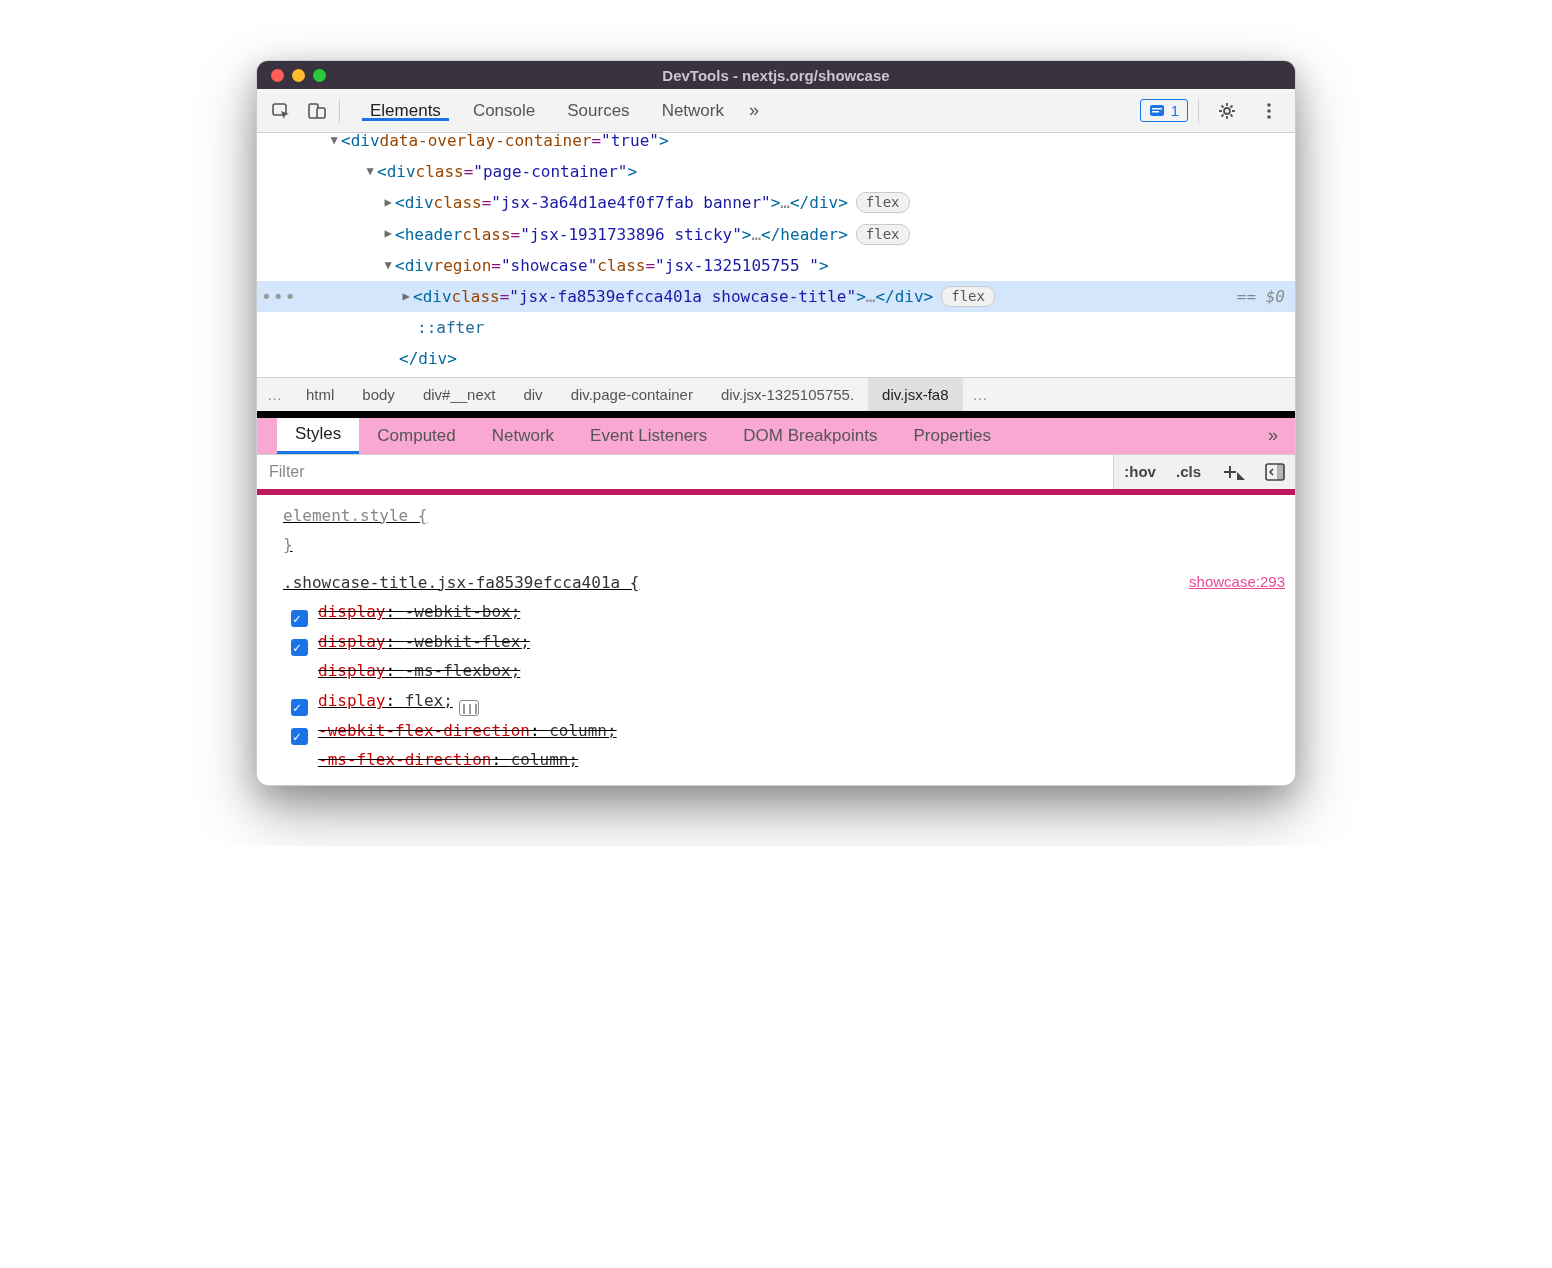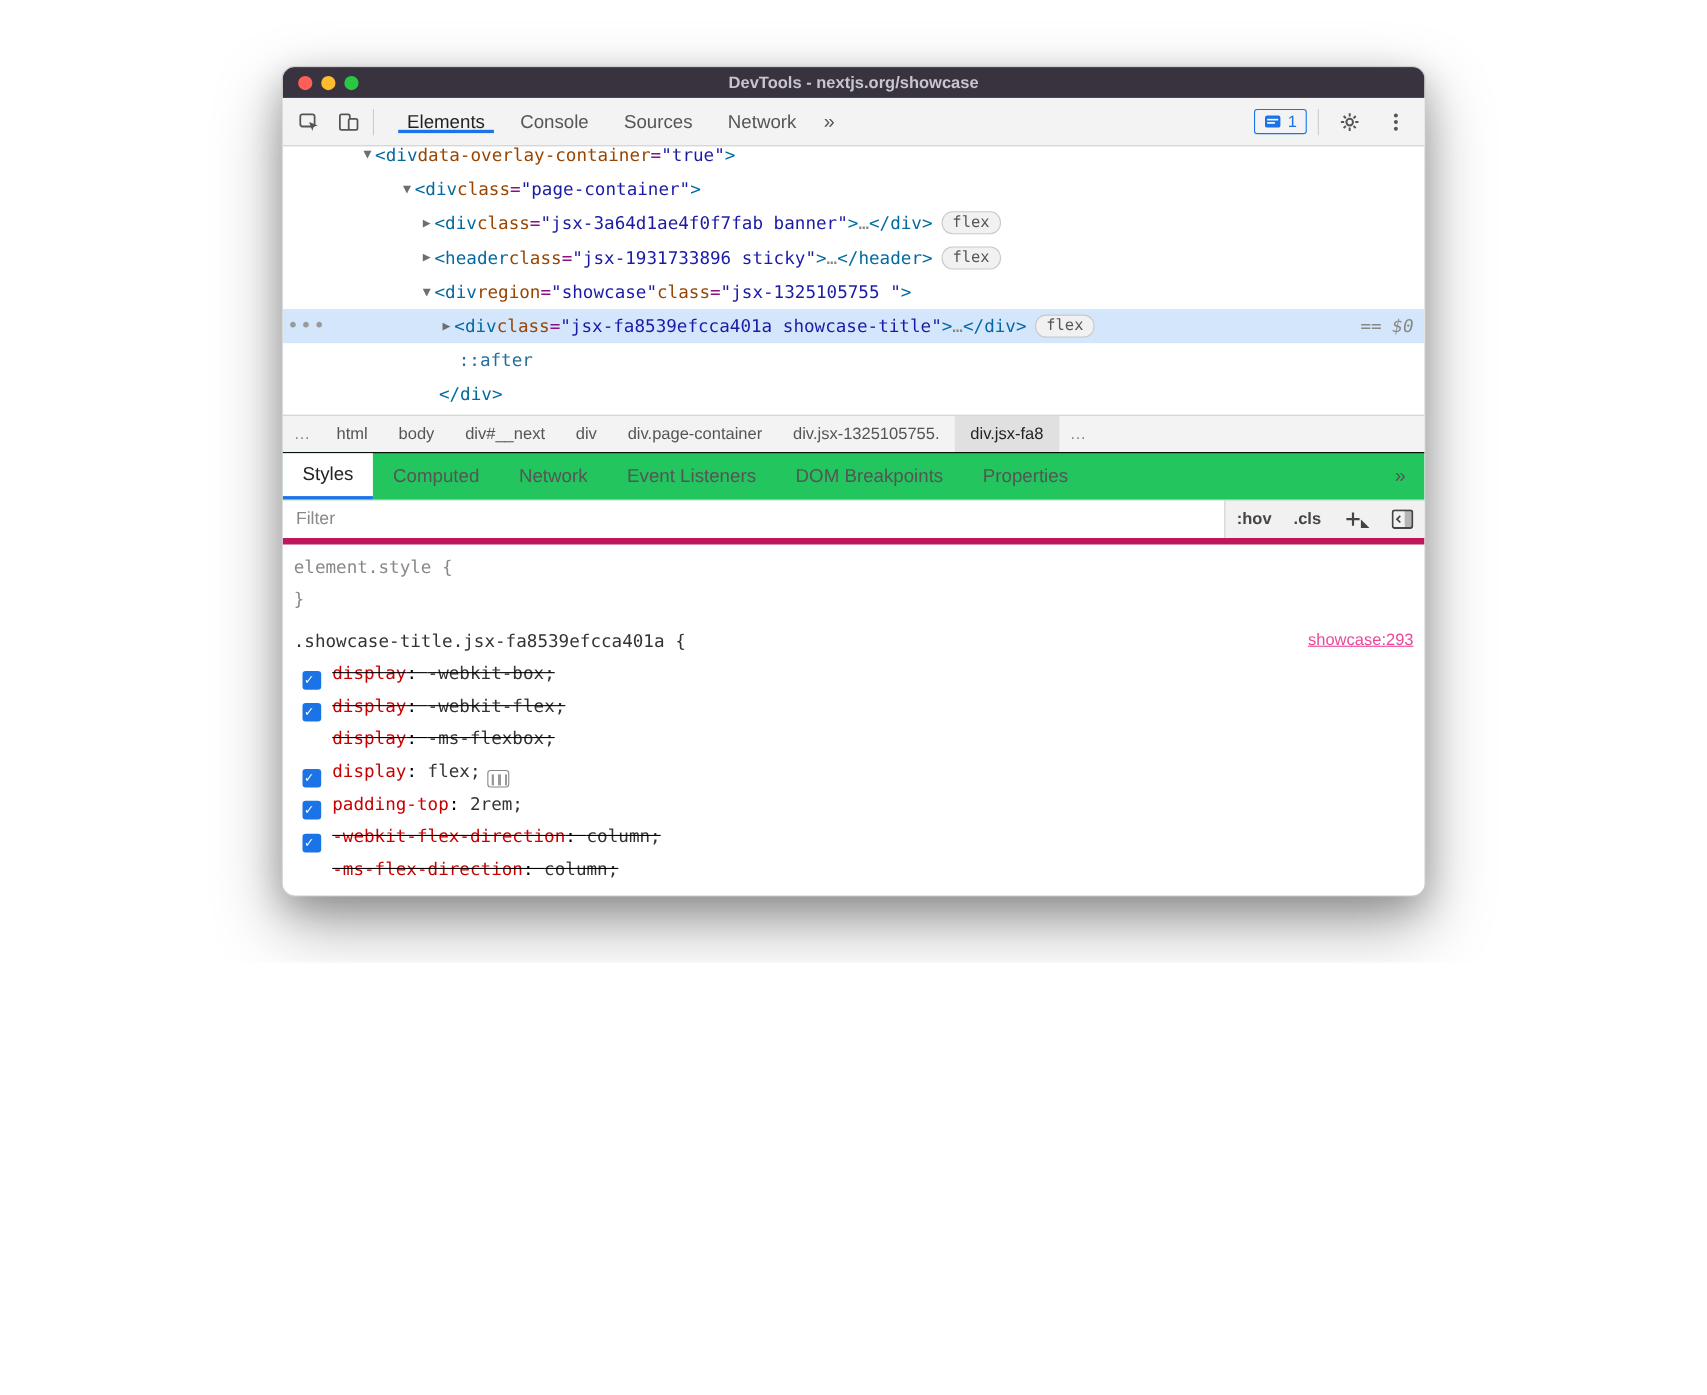--- a/index.html
+++ b/index.html
@@ -38,31 +38,31 @@
 .badge { display: inline-block; background: #f1f1f1; border: 1px solid #c9c9c9; border-radius: 10px; padding: 0 9px; font-size: 14px; color: #555; margin-left: 8px; vertical-align: 1px; line-height: 19px; }
 .sel-overlay { position: absolute; right: 10px; color: #888; font-style: italic; font-size: 16px; }
 .sel-overlay .dollar { font-family: Menlo, monospace; }
 .row-dots { position: absolute; left: 4px; color: #999; font-size: 18px; letter-spacing: 1px; }
 
 .crumbs { display: flex; align-items: center; height: 34px; background: #f3f3f3; border-top: 1px solid #d0d0d0; font-size: 15px; color: #555; overflow: hidden; }
 .crumb { padding: 0 14px; cursor: pointer; white-space: nowrap; height: 100%; display: flex; align-items: center; }
 .crumb.sel { background: #e0e0e0; color: #222; }
 .crumb-dots { padding: 0 10px; color: #888; }
 
-.styles-tabs { display: flex; align-items: center; height: 44px; background: #22c55e; border-top: 1px solid #000000; border-bottom: 1px solid #d0d0d0; }
+.styles-tabs { display: flex; align-items: center; height: 44px; background: #f9a8d4; border-top: 7px solid #000000; border-bottom: 1px solid #d0d0d0; padding-left: 20px; }
 .stab { padding: 0 18px; height: 100%; display: flex; align-items: center; font-size: 17px; color: #555; cursor: pointer; position: relative; }
 .stab.active { color: #222; background: #fff; border-bottom: 3px solid #1b73e8; }
 
 .filter-row { display: flex; align-items: center; height: 40px; border-bottom: 6px solid #be185d; }
 .filter-input { flex: 1; border: none; outline: none; padding: 0 12px; font-size: 16px; background: #fff; color: #333; height: 100%; }
 .filter-input::placeholder { color: #888; }
 .filter-btns { display: flex; align-items: center; background: #f1f1f1; height: 100%; border-left: 1px solid #d0d0d0; }
 .fbtn { padding: 0 10px; font-size: 15px; font-weight: 600; color: #444; cursor: pointer; height: 100%; display: flex; align-items: center; }
 
-.styles-body { font-family: Menlo, Monaco, Consolas, monospace; font-size: 16px; line-height: 1.85; padding: 6px 10px 10px 10px; }
+.styles-body { font-family: Menlo, Monaco, Consolas, monospace; font-size: 16px; line-height: 1.85; padding: 6px 10px 10px 26px; text-decoration: underline; }
 .rule-head { color: #333; margin-top: 8px; display: flex; }
 .rule-src { margin-left: auto; color: #ec4899; text-decoration: underline; font-family: -apple-system, sans-serif; font-size: 15px; }
 .prop-row { display: flex; align-items: flex-end; padding-left: 8px; }
 .cb { width: 17px; height: 17px; border-radius: 3px; background: #1b73e8; margin-right: 10px; position: relative; flex-shrink: 0; }
 .cb::after { content: "✓"; color: #fff; font-size: 13px; position: absolute; top: -3px; left: 2px; font-weight: bold; }
 .cb-spacer { width: 17px; margin-right: 10px; flex-shrink: 0; }
 .prop-n { color: #c80000; }
 .prop-v { color: #333; }
 .strike { text-decoration: line-through; }
 .flex-icon { display: inline-block; width: 20px; height: 16px; border: 1px solid #888; border-radius: 3px; vertical-align: -2px; margin-left: 6px; position: relative; background: linear-gradient(to right, #999 0 2px, transparent 2px 6px, #999 6px 8px, transparent 8px 12px, #999 12px 14px, transparent 14px); background-size: 14px 10px; background-position: 3px 3px; background-repeat: no-repeat; }
@@ -277,24 +277,20 @@
           <span class="cb-spacer"></span>
           <span class="strike"><span class="prop-n">display</span><span>: </span><span class="prop-v">-ms-flexbox;</span></span>
         </div>
         <div class="prop-row">
           <span class="cb"></span>
           <span><span class="prop-n">display</span><span>: </span><span class="prop-v">flex;</span></span>
           <span class="flex-icon"></span>
         </div>
         <div class="prop-row">
           <span class="cb"></span>
-          <span><span class="prop-n">padding-top</span><span>: </span><span class="prop-v">2rem;</span></span>
-        </div>
-        <div class="prop-row">
-          <span class="cb"></span>
           <span class="strike"><span class="prop-n">-webkit-flex-direction</span><span>: </span><span class="prop-v">column;</span></span>
         </div>
         <div class="prop-row">
           <span class="cb-spacer"></span>
           <span class="strike"><span class="prop-n">-ms-flex-direction</span><span>: </span><span class="prop-v">column;</span></span>
         </div>
       </div>
   </div>
 
 </div>

